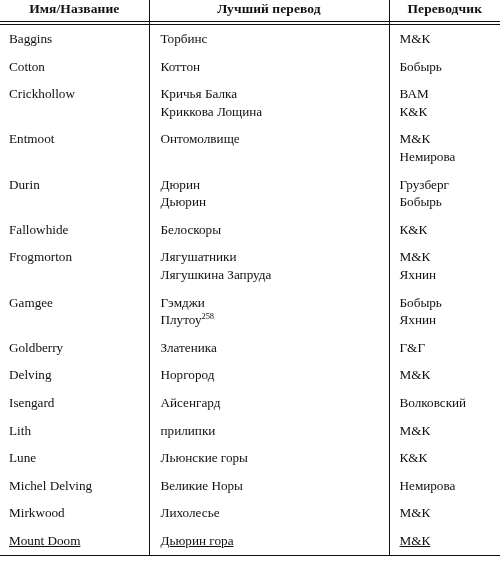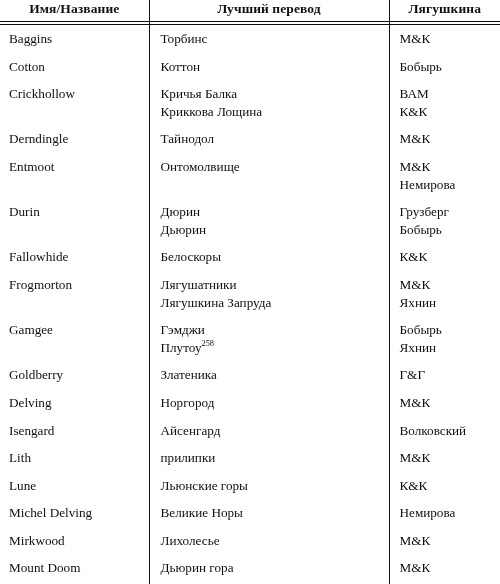--- a/index.html
+++ b/index.html
@@ -74,21 +74,22 @@
   tbody td.col-trans {
     padding-left: 11px;
     border-right: 1.3px solid #10100f;
   }
   tbody td.col-tor {
     padding-left: 10px;
   }
 
   tbody tr.last-row td {
     border-bottom: 1.2px solid #10100f;
-    padding-bottom: 13px;
+    padding-bottom: 6px;
+    text-decoration: underline;
   }
 
   .sub-line { display: block; }
   .blank-line { display: block; visibility: hidden; }
   sup.fn {
     font-size: 8.4px;
     vertical-align: super;
     line-height: 0;
     margin-top: 24px;
   }
@@ -100,21 +101,21 @@
   <table class="glossary">
     <colgroup>
       <col class="c-name">
       <col class="c-trans">
       <col class="c-tor">
     </colgroup>
     <thead>
       <tr class="head-row">
         <th class="col-name">Имя/Название</th>
         <th class="col-trans">Лучший перевод</th>
-        <th class="col-tor">Лягушкина</th>
+        <th class="col-tor">Переводчик</th>
       </tr>
       <tr class="double-rule">
         <td class="col-name"></td>
         <td class="col-trans"></td>
         <td class="col-tor"></td>
       </tr>
     </thead>
     <tbody id="glossary-body">
         <tr>
           <td class="col-name">Baggins</td>
@@ -139,29 +140,20 @@
           <td class="col-trans">
             <span class="sub-line">Кричья Балка</span>
             <span class="sub-line">Криккова Лощина</span>
           </td>
           <td class="col-tor">
             <span class="sub-line">ВАМ</span>
             <span class="sub-line">К&amp;К</span>
           </td>
         </tr>
         <tr>
-          <td class="col-name">Derndingle</td>
-          <td class="col-trans">
-            <span class="sub-line">Тайнодол</span>
-          </td>
-          <td class="col-tor">
-            <span class="sub-line">М&amp;К</span>
-          </td>
-        </tr>
-        <tr>
           <td class="col-name">Entmoot</td>
           <td class="col-trans">
             <span class="sub-line">Онтомолвище</span>
             <span class="blank-line">&nbsp;</span>
           </td>
           <td class="col-tor">
             <span class="sub-line">М&amp;К</span>
             <span class="sub-line">Немирова</span>
           </td>
         </tr>

